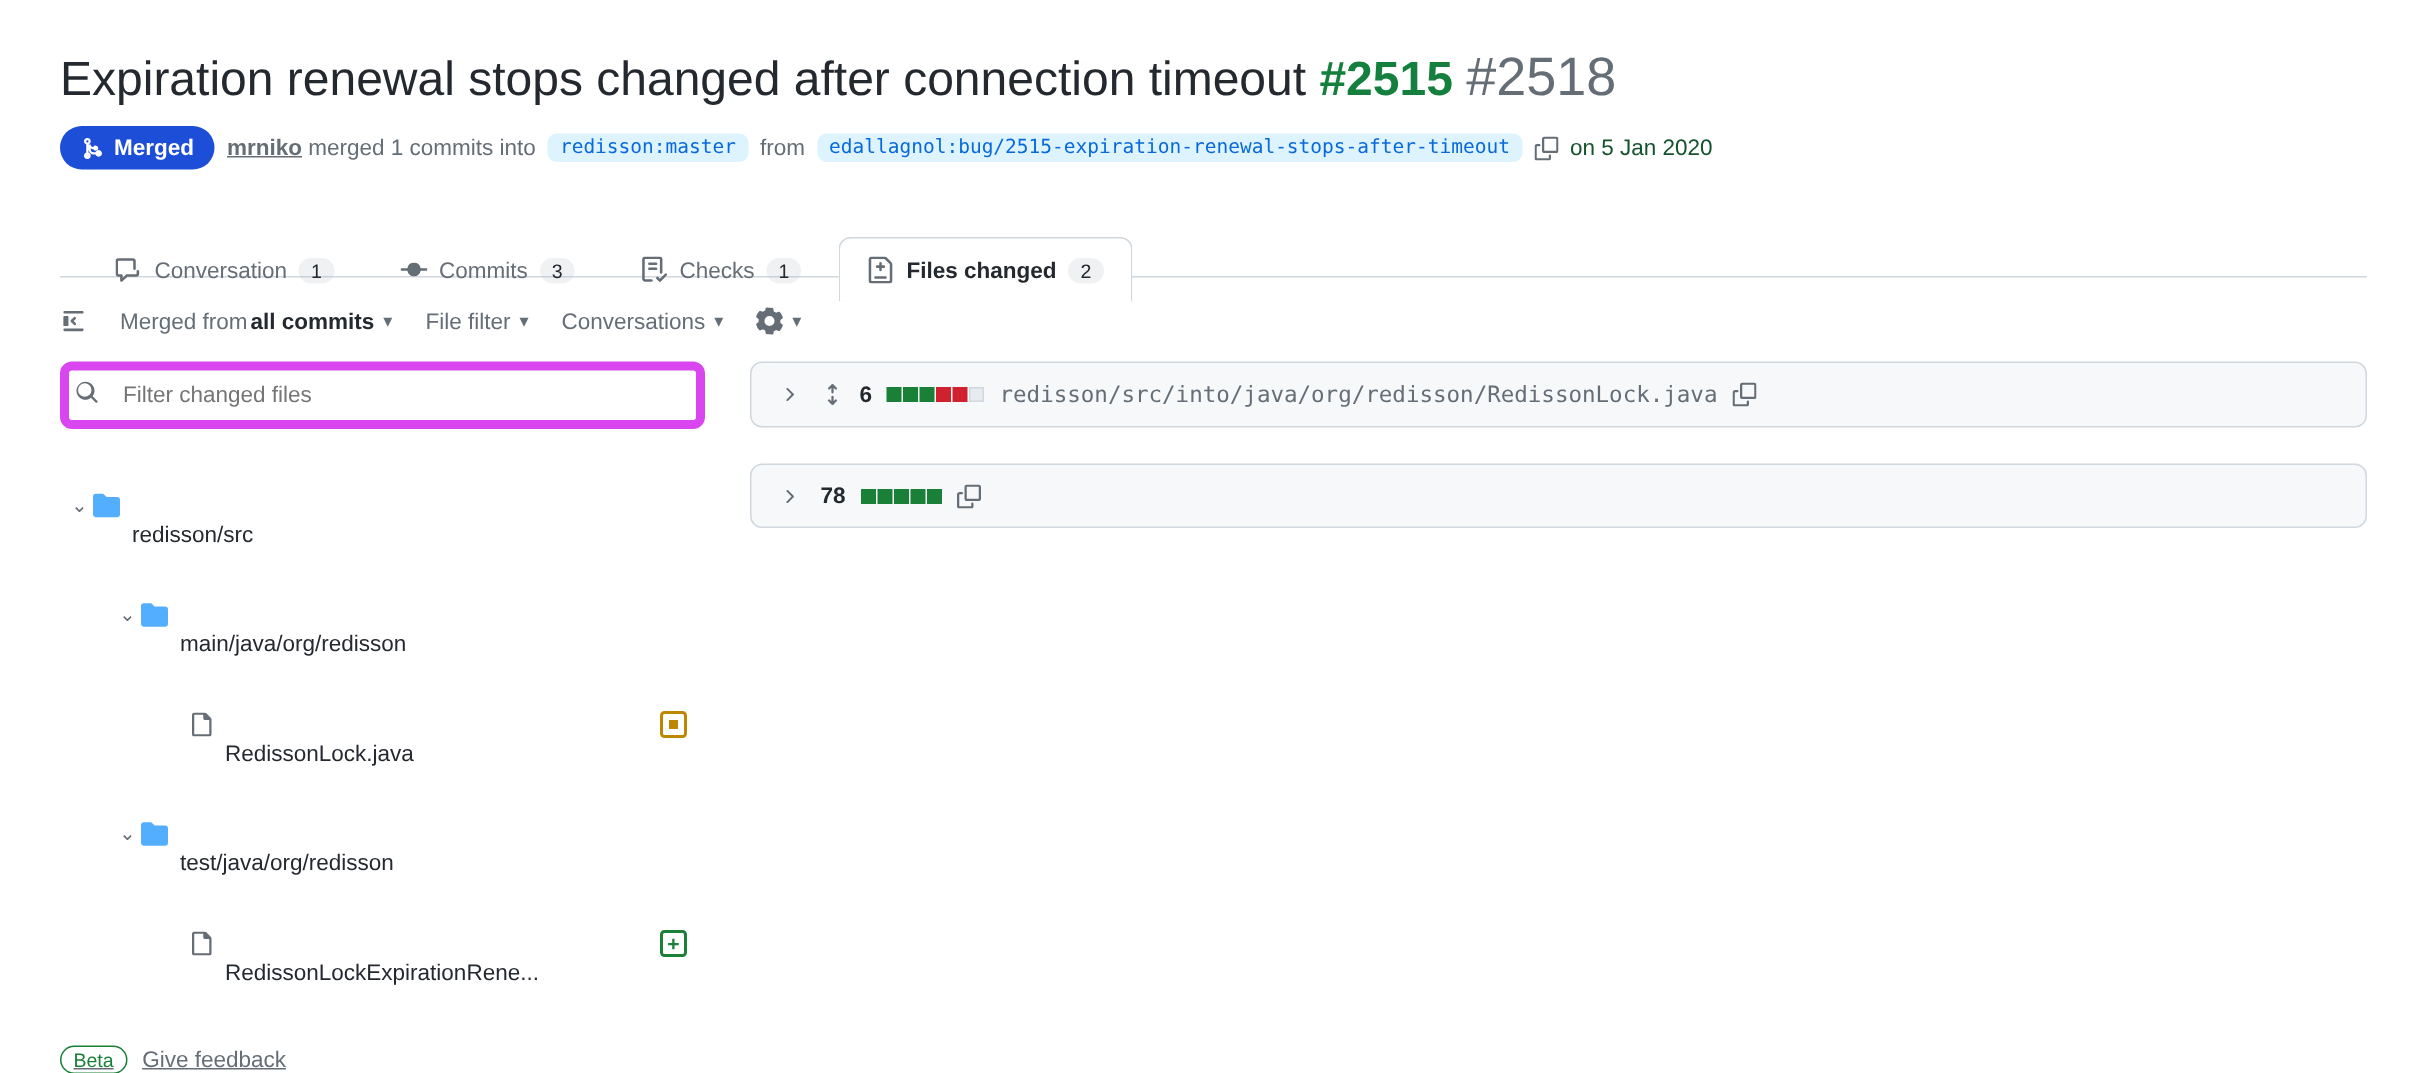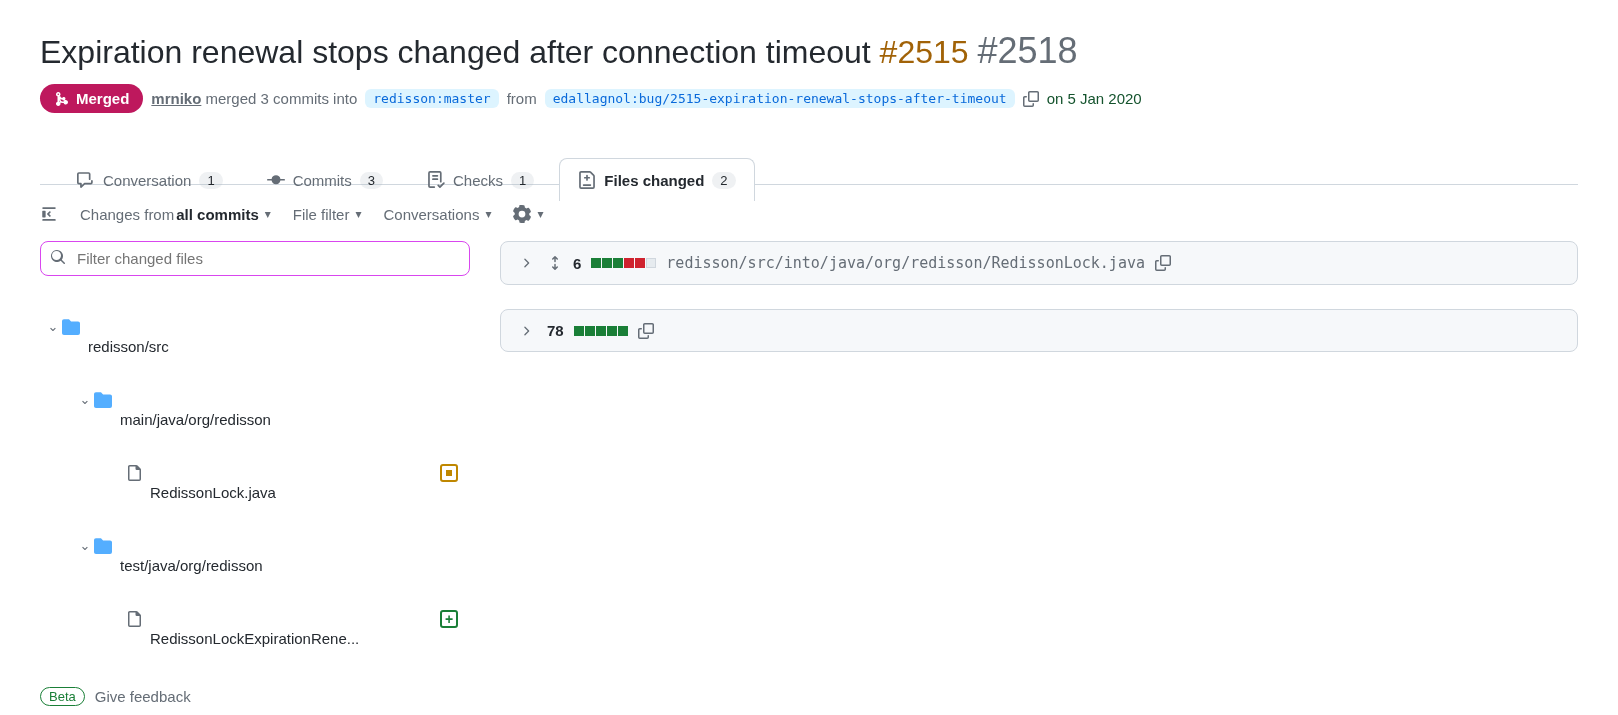--- a/index.html
+++ b/index.html
@@ -2,26 +2,26 @@
 <html><head>
 <meta charset="utf-8">
 <style>
 * { margin: 0; padding: 0; box-sizing: border-box; }
 body { font-family: -apple-system, BlinkMacSystemFont, "Segoe UI", Helvetica, Arial, sans-serif; color: #24292f; background: #fff; width: 1618px; padding: 0; }
 .page { padding: 30px 40px; }
 
 
 .title-row { margin-bottom: 12px; }
 .pr-title { font-size: 32px; font-weight: 400; color: #24292f; display: inline; }
-.pr-title a { color: #a16207; text-decoration: none; }
+.pr-title a { color: #15803d; text-decoration: none; font-weight: bold; }
 .pr-number { font-size: 36px; font-weight: 300; color: #656d76; }
 
 
 .meta-row { display: flex; align-items: center; gap: 8px; margin-bottom: 28px; font-size: 15px; color: #656d76; }
-.merged-badge { display: inline-flex; align-items: center; gap: 6px; background: #be185d; color: #fff; padding: 6px 14px; border-radius: 20px; font-weight: 600; font-size: 15px; }
+.merged-badge { display: inline-flex; align-items: center; gap: 6px; background: #1d4ed8; color: #fff; padding: 6px 14px; border-radius: 20px; font-weight: 600; font-size: 15px; }
 .merged-badge svg { fill: #fff; }
 .meta-user { color: #656d76; font-weight: 600; }
 .branch-pill { background: #ddf4ff; color: #0969da; font-family: ui-monospace, SFMono-Regular, Menlo, monospace; font-size: 13px; padding: 2px 8px; border-radius: 6px; }
 .copy-icon { color: #656d76; cursor: pointer; display: inline-flex; }
 .timestamp { color: #14532d; }
 
 
 .tabs { display: flex; border-bottom: 1px solid #d0d7de; padding-left: 18px; gap: 6px; margin-bottom: 20px; }
 .tab { display: flex; align-items: center; gap: 8px; padding: 12px 18px; font-size: 15px; color: #656d76; cursor: pointer; border: 1px solid transparent; border-bottom: none; position: relative; top: 17px; }
 .tab.selected { border-color: #d0d7de; border-radius: 8px 8px 0 0; background: #fff; color: #24292f; font-weight: 600; }
@@ -35,38 +35,38 @@
 .caret::after { content: '▾'; font-size: 12px; margin-left: 4px; color: #656d76; }
 .gear-group { display: inline-flex; align-items: center; gap: 2px; }
 
 
 .content { display: flex; gap: 30px; align-items: flex-start; }
 .sidebar { width: 430px; flex-shrink: 0; }
 .main { flex: 1; min-width: 0; }
 
 
 .filter-wrap { position: relative; margin-bottom: 14px; }
-.filter-input { width: 100%; padding: 8px 12px 8px 36px; border: 1px solid #d946ef; border-radius: 8px; font-size: 15px; color: #656d76; }
+.filter-input { width: 100%; padding: 8px 12px 8px 36px; border: 6px solid #d946ef; border-radius: 8px; font-size: 15px; color: #656d76; }
 .filter-wrap .search-icon { position: absolute; left: 10px; top: 50%; transform: translateY(-50%); color: #656d76; }
 
 
 .tree-row { display: flex; align-items: center; padding: 8px 4px; font-size: 15px; color: #24292f; position: relative; }
 .tree-indent { display: inline-block; }
 .chevron { cursor: pointer; color: #656d76; font-size: 13px; display: inline-flex; align-items: center; justify-content: center; width: 18px; }
 .folder-icon { color: #54aeff; display: inline-flex; }
 .file-icon-tree { color: #656d76; display: inline-flex; }
 .tree-label { margin-left: 8px; white-space: nowrap; overflow: hidden; text-overflow: ellipsis; max-width: 280px; margin-top: 40px; }
 .badge-box { position: absolute; right: 12px; width: 18px; height: 18px; display: inline-flex; align-items: center; justify-content: center; border-radius: 3px; }
 .badge-mod { border: 2px solid #bf8700; }
 .badge-mod::after { content: ''; width: 6px; height: 6px; background: #bf8700; }
 .badge-add { border: 2px solid #1a7f37; }
 .badge-add::after { content: '+'; color: #1a7f37; font-weight: 700; font-size: 14px; line-height: 1; }
 
 
-.feedback-row { margin-top: 32px; display: flex; align-items: center; gap: 10px; font-size: 15px; color: #656d76; }
+.feedback-row { margin-top: 32px; display: flex; align-items: center; gap: 10px; font-size: 15px; color: #656d76; text-decoration: underline; }
 .beta-pill { border: 1.5px solid #1a7f37; color: #1a7f37; border-radius: 16px; padding: 1px 8px; font-size: 13px; font-weight: 500; }
 
 
 .file-block { background: #f6f8fa; border: 1px solid #d0d7de; border-radius: 8px; padding: 12px 14px; margin-bottom: 24px; display: flex; align-items: center; gap: 10px; font-size: 15px; }
 .file-toggle { color: #656d76; cursor: pointer; display: inline-flex; padding: 0 4px; }
 .lines-count { font-weight: 600; color: #24292f; }
 .diff-squares { display: flex; gap: 1px; }
 .ds { width: 10px; height: 10px; }
 .ds-g { background: #1a7f37; }
 .ds-r { background: #cf222e; }
@@ -90,21 +90,21 @@
 
   <div class="meta-row">
     <span class="merged-badge">
       <svg width="16" height="16" viewBox="0 0 16 16">
           <path d="M5 3.25a.75.75 0 11-1.5 0 .75.75 0 011.5 0zm0 2.12a2.25 2.25 0 10-1.5 0v5.26a2.25 2.25 0 101.5 0V8.5A3.5 3.5 0 008.5 12h1.13a2.25 2.25 0 100-1.5H8.5A2 2 0 016.5 8.5V7.9c.48.35 1.06.58 1.7.6a1.75 1.75 0 003.3-.75 1.75 1.75 0 00-3.3-.75c-1.02-.04-1.84-.88-1.84-1.9V5.37z"></path>
         </svg>
       <span>Merged</span>
     </span>
     <span>
       <a href="#" class="meta-user">mrniko</a>
-      <span>merged 3 commits into</span>
+      <span>merged 1 commits into</span>
     </span>
     <span class="branch-pill">redisson:master</span>
     <span>from</span>
     <span class="branch-pill">edallagnol:bug/2515-expiration-renewal-stops-after-timeout</span>
     <span class="copy-icon">
       <svg width="16" height="16" viewBox="0 0 16 16" fill="currentColor">
           <path d="M0 6.75C0 5.78.78 5 1.75 5h1.5a.75.75 0 010 1.5h-1.5a.25.25 0 00-.25.25v7.5c0 .14.11.25.25.25h7.5a.25.25 0 00.25-.25v-1.5a.75.75 0 011.5 0v1.5A1.75 1.75 0 019.25 16h-7.5A1.75 1.75 0 010 14.25v-7.5z"></path>
           <path d="M5 1.75C5 .78 5.78 0 6.75 0h7.5C15.22 0 16 .78 16 1.75v7.5A1.75 1.75 0 0114.25 11h-7.5A1.75 1.75 0 015 9.25v-7.5zm1.75-.25a.25.25 0 00-.25.25v7.5c0 .14.11.25.25.25h7.5a.25.25 0 00.25-.25v-7.5a.25.25 0 00-.25-.25h-7.5z"></path>
         </svg>
     </span>
@@ -142,21 +142,21 @@
     </div>
   </div>
 
   <div class="toolbar">
     <span style="display:inline-flex">
       <svg width="18" height="18" viewBox="0 0 16 16" fill="#656d76">
           <path d="M2 2.75A.75.75 0 012.75 2h10.5a.75.75 0 010 1.5H2.75A.75.75 0 012 2.75zm0 10.5a.75.75 0 01.75-.75h10.5a.75.75 0 010 1.5H2.75a.75.75 0 01-.75-.75zM2 5.5a.5.5 0 01.5-.5h2a.5.5 0 01.5.5v5a.5.5 0 01-.5.5h-2a.5.5 0 01-.5-.5v-5zm7.28.22a.75.75 0 010 1.06L8.06 8l1.22 1.22a.75.75 0 11-1.06 1.06L6.47 8.53a.75.75 0 010-1.06l1.75-1.75a.75.75 0 011.06 0z"></path>
         </svg>
     </span>
     <span class="drop caret">
-      <span>Changes from </span>
+      <span>Merged from </span>
         <span class="strong">all commits</span>
     </span>
     <span class="drop caret">File filter</span>
     <span class="drop caret">Conversations</span>
     <span class="gear-group drop caret">
       <svg width="18" height="18" viewBox="0 0 16 16" fill="#656d76">
           <path d="M8 0a8.2 8.2 0 011.7.18.75.75 0 01.58.59l.28 1.55a6.5 6.5 0 011.3.75l1.48-.52a.75.75 0 01.8.17 8.2 8.2 0 011.7 2.94.75.75 0 01-.22.79l-1.2 1.03a6.6 6.6 0 010 1.5l1.2 1.03a.75.75 0 01.22.79 8.2 8.2 0 01-1.7 2.94.75.75 0 01-.8.17l-1.48-.52a6.5 6.5 0 01-1.3.75l-.28 1.55a.75.75 0 01-.58.59A8.2 8.2 0 018 16a8.2 8.2 0 01-1.7-.18.75.75 0 01-.58-.59l-.28-1.55a6.5 6.5 0 01-1.3-.75l-1.48.52a.75.75 0 01-.8-.17 8.2 8.2 0 01-1.7-2.94.75.75 0 01.22-.79l1.2-1.03a6.6 6.6 0 010-1.5L.38 5.97a.75.75 0 01-.22-.79 8.2 8.2 0 011.7-2.94.75.75 0 01.8-.17l1.48.52a6.5 6.5 0 011.3-.75l.28-1.55a.75.75 0 01.58-.59A8.2 8.2 0 018 0zM8 5a3 3 0 100 6 3 3 0 000-6z"></path>
         </svg>
     </span>
   </div>

